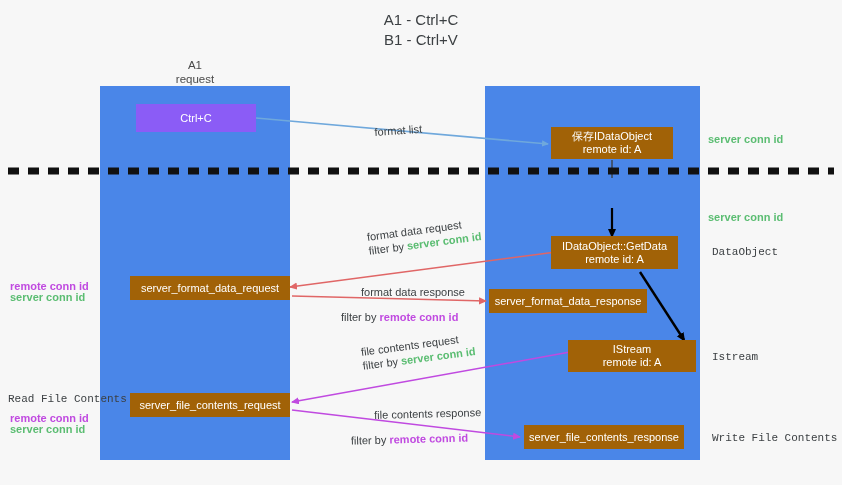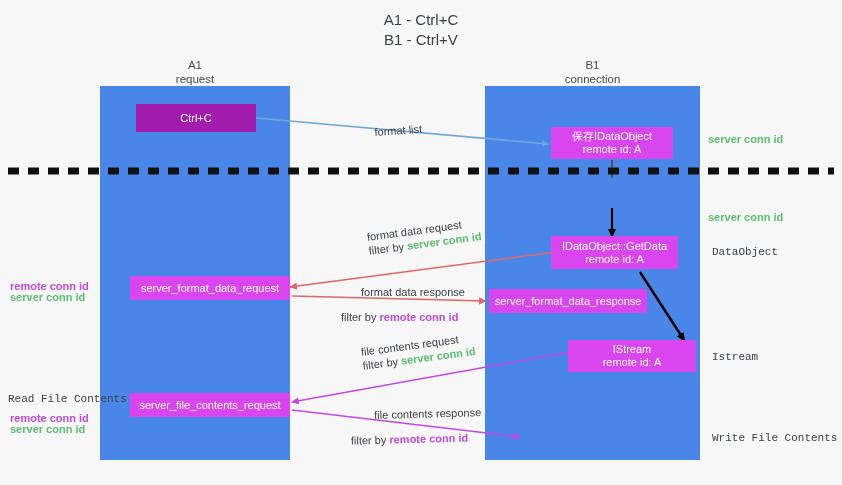--- a/index.html
+++ b/index.html
@@ -55,22 +55,22 @@
     display: flex;
     flex-direction: column;
     align-items: center;
     justify-content: center;
     text-align: center;
     color: #ffffff;
     font-size: 11px;
     line-height: 13px;
     white-space: pre;
   }
-  .box.green { background: #a21caf; }
-  .box.orange { background: #d946ef; }
+  .box.green { background: #8b5cf6; }
+  .box.orange { background: #a16207; }
   .box .l2 { font-size: 11px; }
 
   
   .edge-label {
     font-size: 11px;
     line-height: 14px;
     color: #3c4043;
     white-space: nowrap;
   }
   .rot-up { transform-origin: left top; }
@@ -101,22 +101,20 @@
 </head>
 <body>
 
 <div id="stage">
 
   <div class="abs title">A1 - Ctrl+C
 B1 - Ctrl+V</div>
 
   <div class="abs lane-head" style="left:100px; top:58px; width:190px;">A1
 request</div>
-  <div class="abs lane-head" style="left:485px; top:58px; width:215px;">B1
-connection</div>
 
   <div class="abs lane" style="left:100px; top:86px; width:190px; height:374px;"></div>
   <div class="abs lane" style="left:485px; top:86px; width:215px; height:374px;"></div>
 
   <svg class="overlay" viewBox="0 0 842 485" xmlns="http://www.w3.org/2000/svg">
     <defs>
       <marker id="ah-blue" markerWidth="7" markerHeight="7" refX="6" refY="3.2" orient="auto" markerUnits="userSpaceOnUse">
         <path d="M0,0 L7,3.2 L0,6.4 z" fill="#6fa8dc"></path>
       </marker>
       <marker id="ah-red" markerWidth="8" markerHeight="8" refX="7" refY="3.6" orient="auto" markerUnits="userSpaceOnUse">
@@ -174,20 +172,23 @@
   </div>
 
   <div class="abs box orange" style="left:489px; top:289px; width:158px; height:24px;">
     <span>server_format_data_response</span>
   </div>
 
   <div class="abs box orange" style="left:130px; top:393px; width:160px; height:24px;">
     <span>server_file_contents_request</span>
   </div>
 
+  <div class="abs box orange" style="left:524px; top:425px; width:160px; height:24px;">
+    <span>server_file_contents_response</span>
+  </div>
 
   <div class="abs edge-label rot-up" style="left:374px; top:125px; transform: rotate(-4deg);">format list</div>
 
   <div class="abs rot-up" style="left:366px; top:230px; transform: rotate(-7.5deg);">
     <div class="edge-label">format data request</div>
     <div class="edge-label">
       <span>filter by </span><span class="c-green">server conn id</span>
     </div>
   </div>
 

